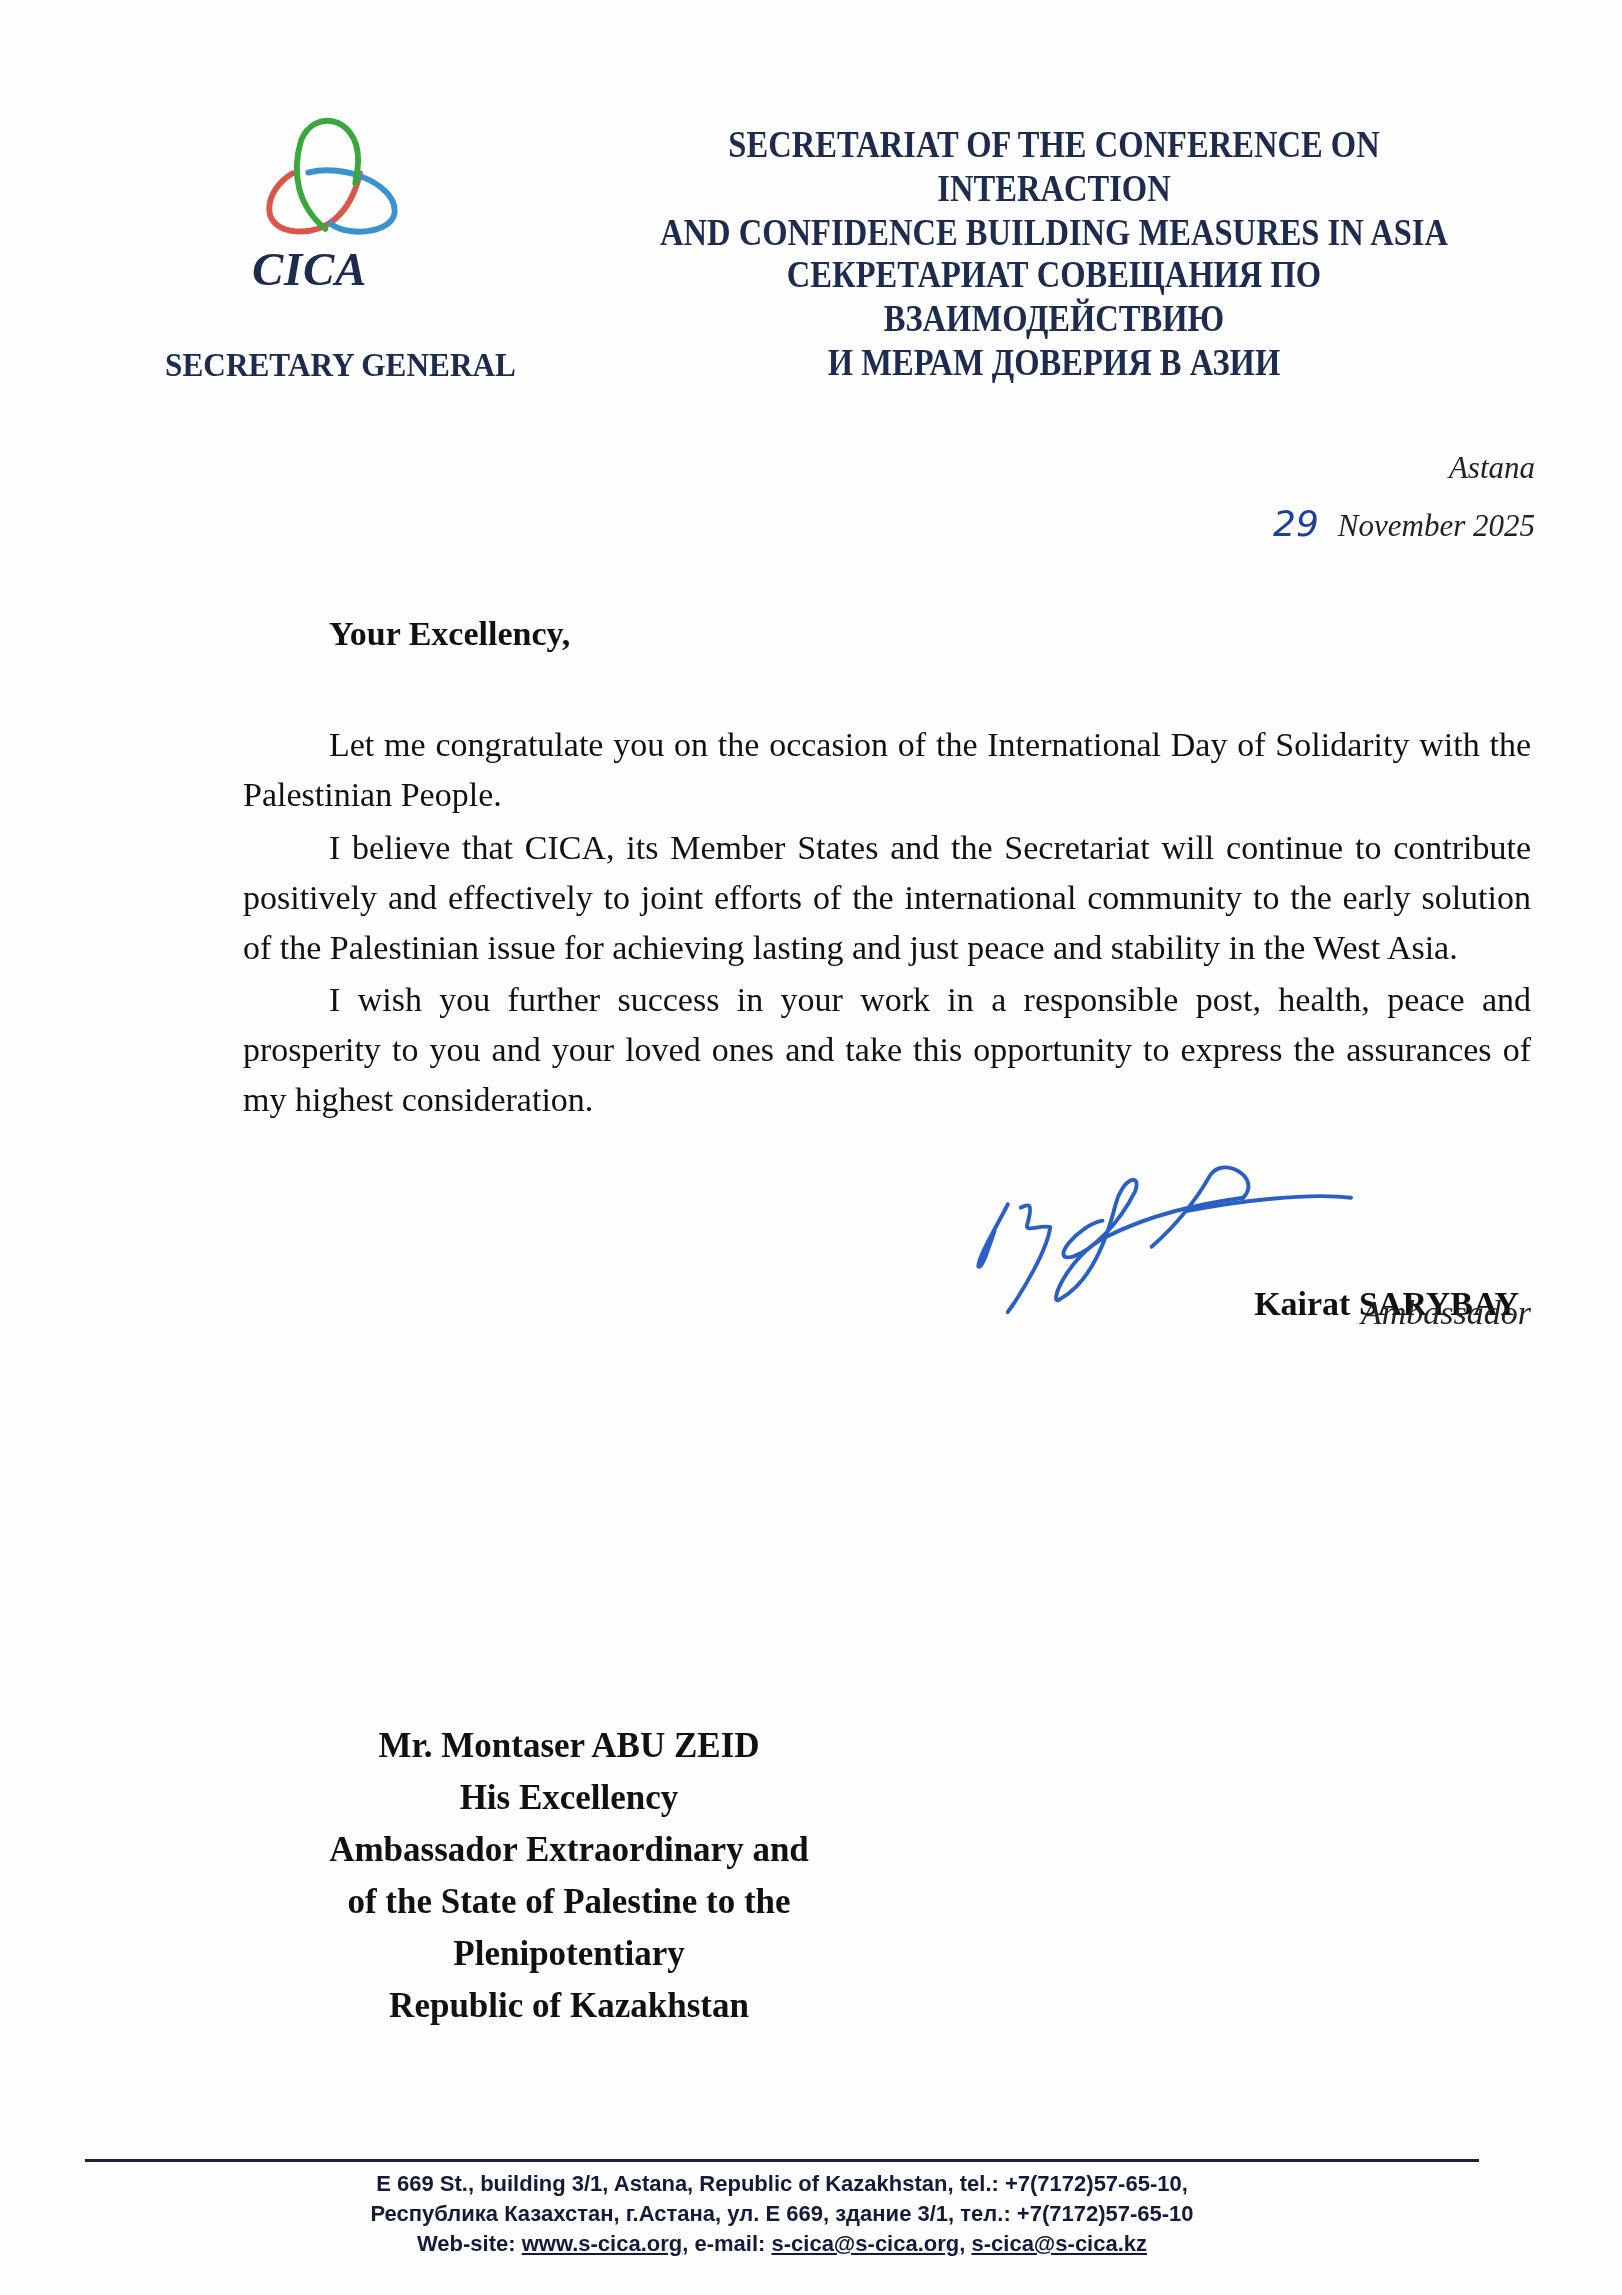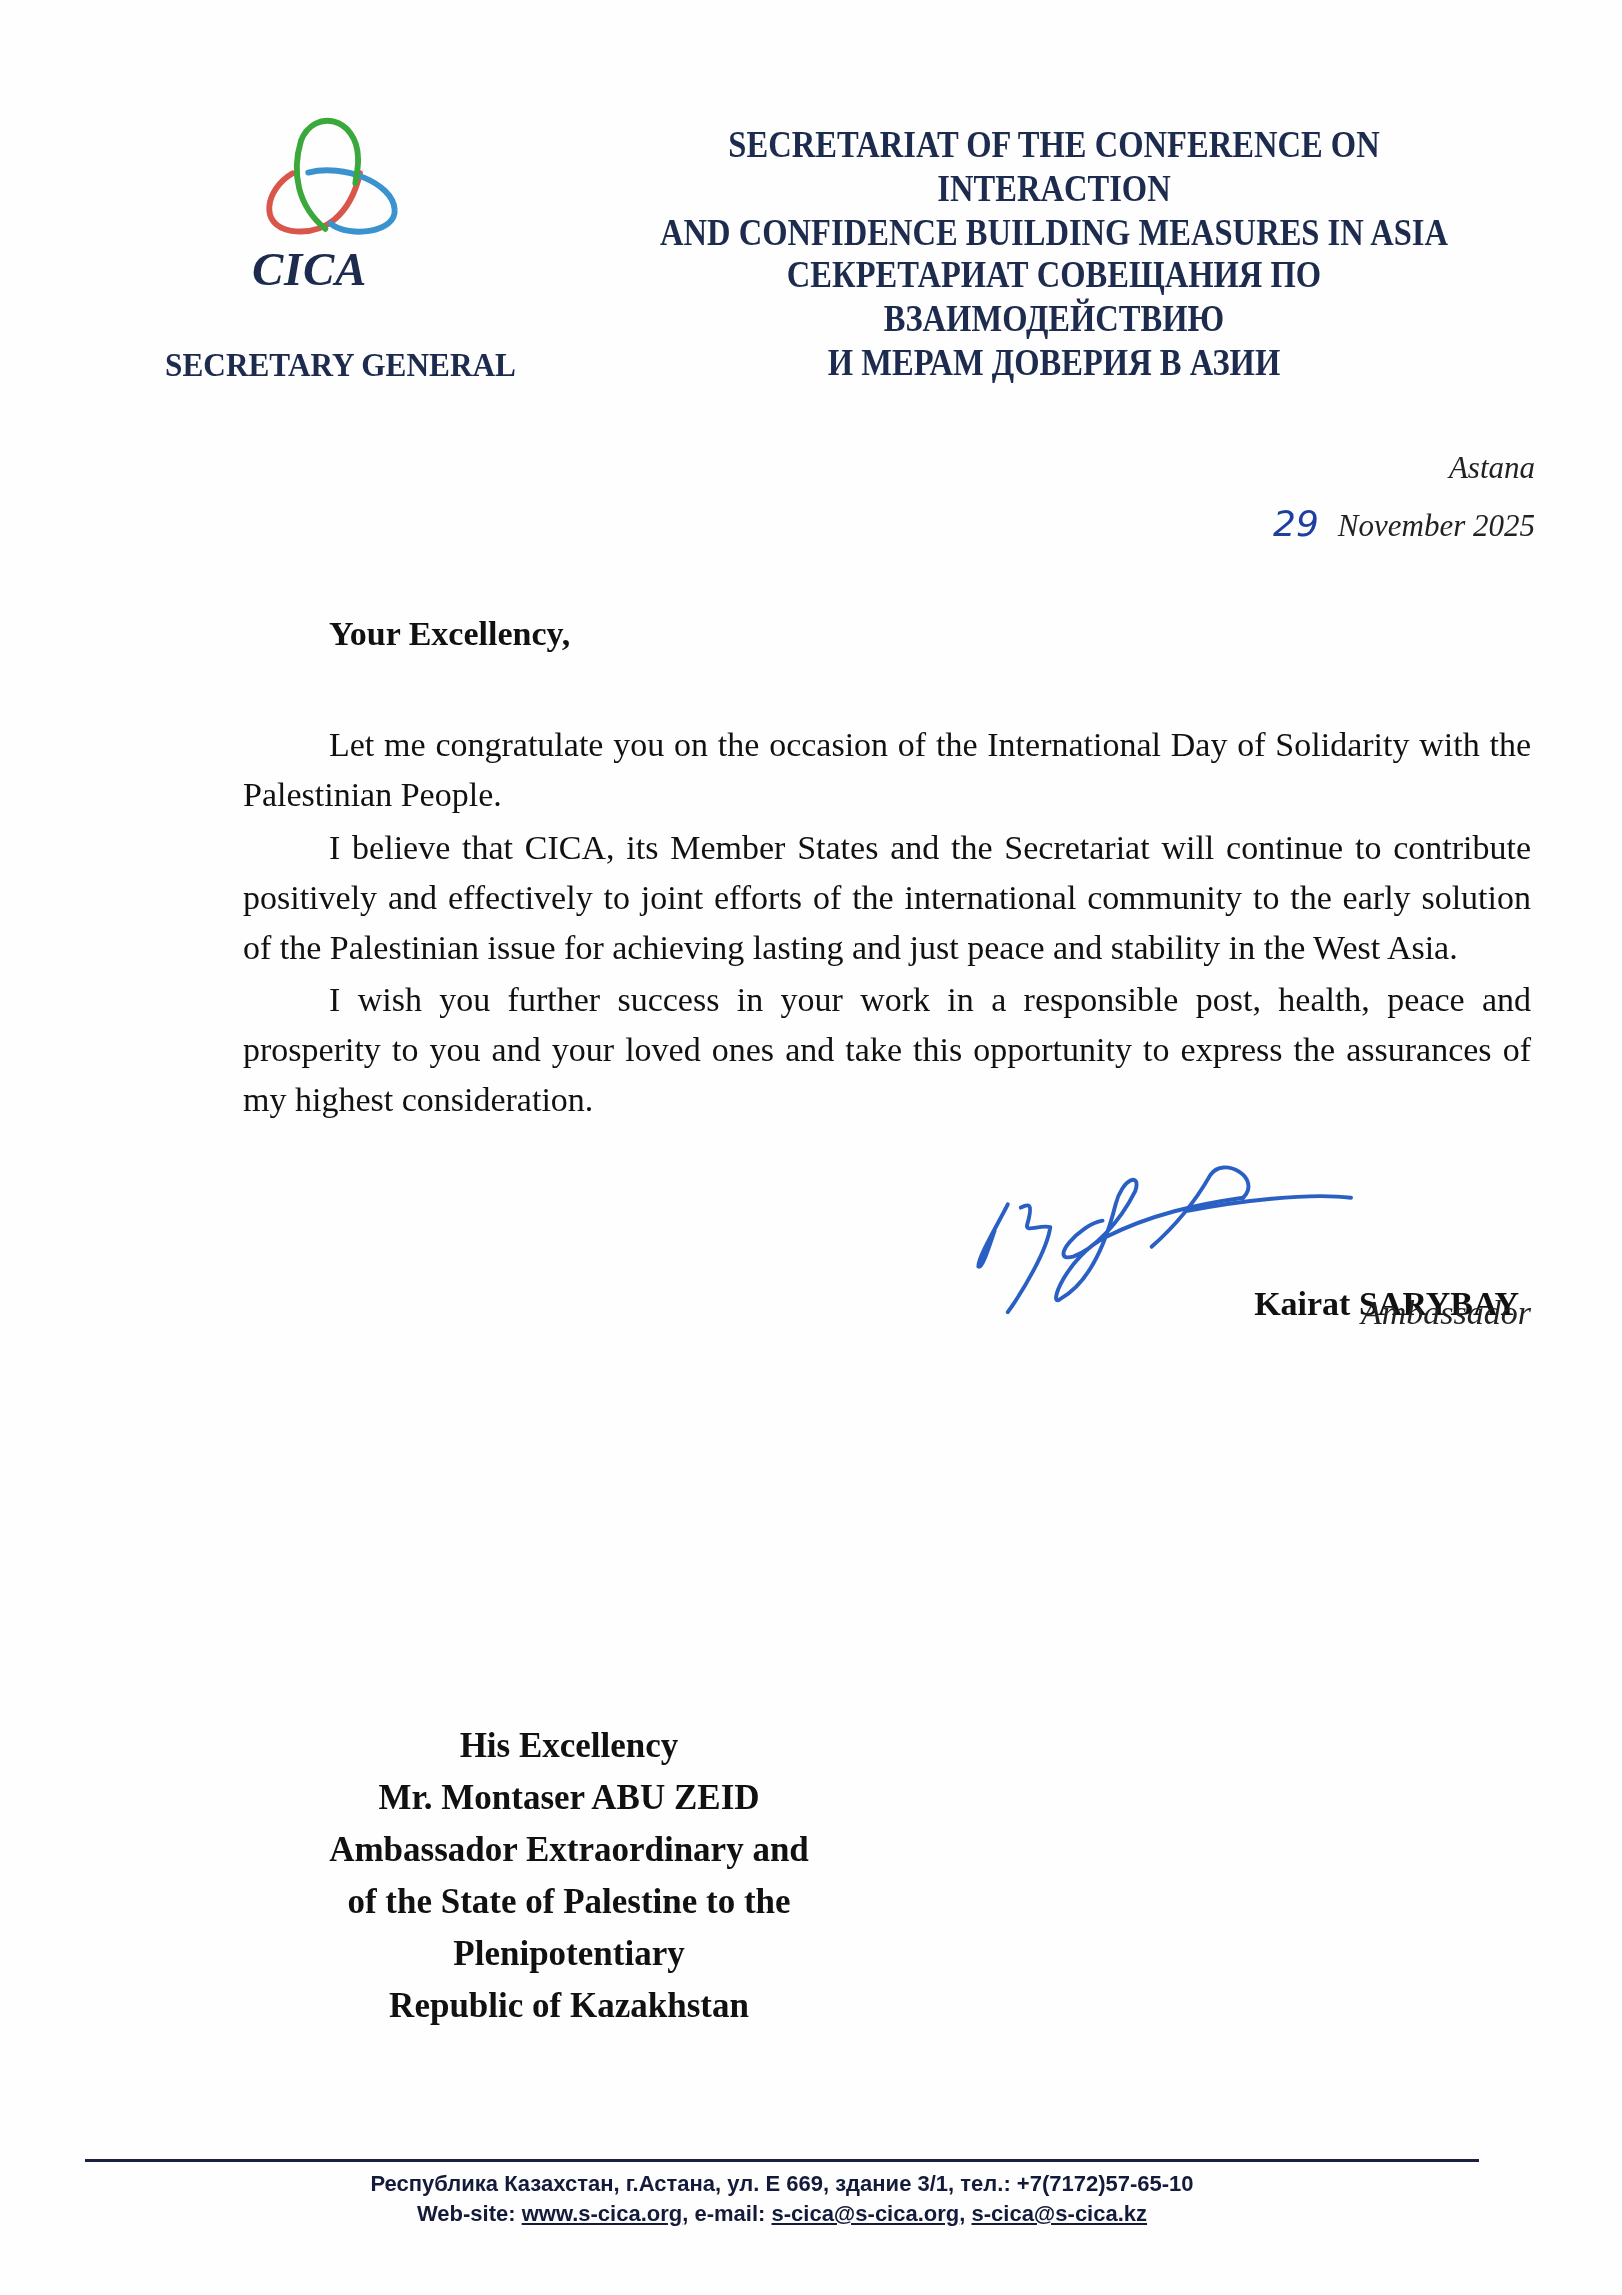--- a/index.html
+++ b/index.html
@@ -104,28 +104,29 @@
       <path d="M90 85 C100 80, 110 75, 100 110 C95 125, 120 110, 135 115 C130 150, 95 210, 70 245"></path>
       <path d="M215 105 C180 110, 130 170, 170 160 C200 150, 240 110, 265 60 C275 30, 245 40, 235 80 C220 140, 195 200, 150 225 C130 240, 160 160, 220 130 C290 95, 360 80, 430 70"></path>
       <path d="M430 70 C460 40, 400 5, 380 35 C360 70, 330 110, 290 145"></path>
       <path d="M345 90 C420 75, 530 62, 595 70"></path>
     </g>
   </svg>
   <div class="signer-name">Kairat SARYBAY</div>
   <div class="signer-title">Ambassador</div>
 
   <div class="addressee">
+    <div>Mr. Montaser ABU ZEID</div>
     <div>His Excellency</div>
-    <div>Mr. Montaser ABU ZEID</div>
     <div>Ambassador Extraordinary and</div>
     <div>of the State of Palestine to the</div>
     <div>Plenipotentiary</div>
     <div>Republic of Kazakhstan</div>
   </div>
 
   <div class="footer-rule"></div>
   <div class="footer">
+    <div>E 669 St., building 3/1, Astana, Republic of Kazakhstan, tel.: +7(7172)57-65-10,</div>
     <div>Республика Казахстан, г.Астана, ул. Е 669, здание 3/1, тел.: +7(7172)57-65-10</div>
     <div><span>Web-site: </span><a>www.s-cica.org</a><span>, e-mail: </span><a>s-cica@s-cica.org</a><span>, </span><a>s-cica@s-cica.kz</a></div>
   </div>
 
 </div>
 
 
 </body></html>

